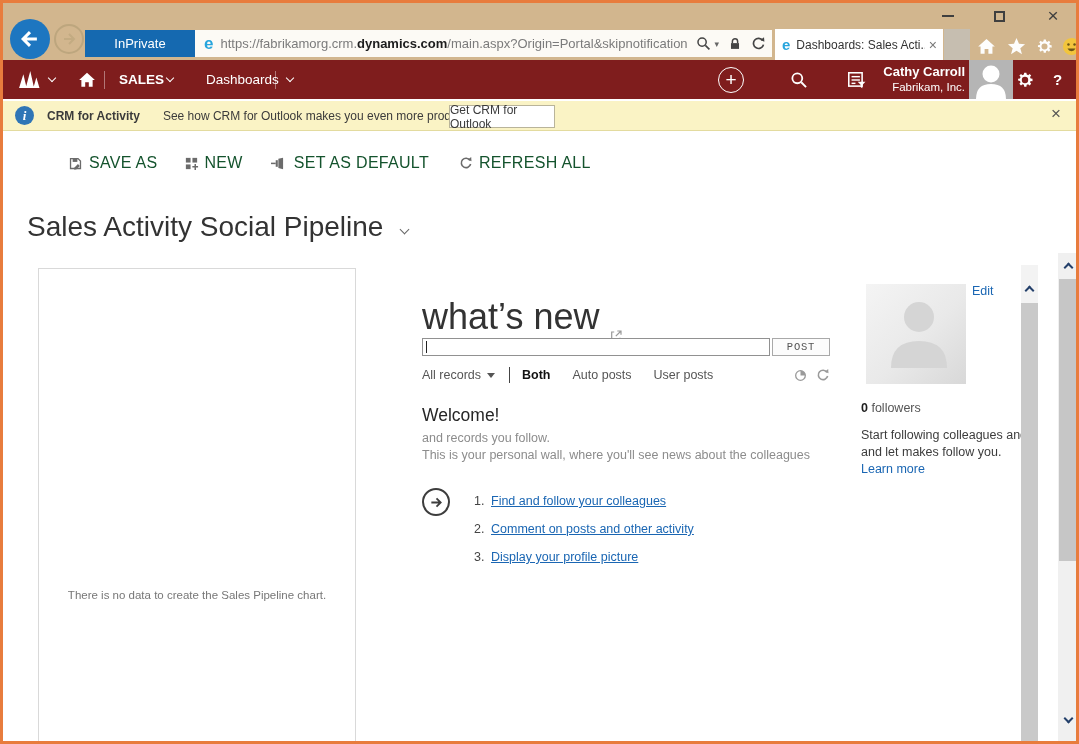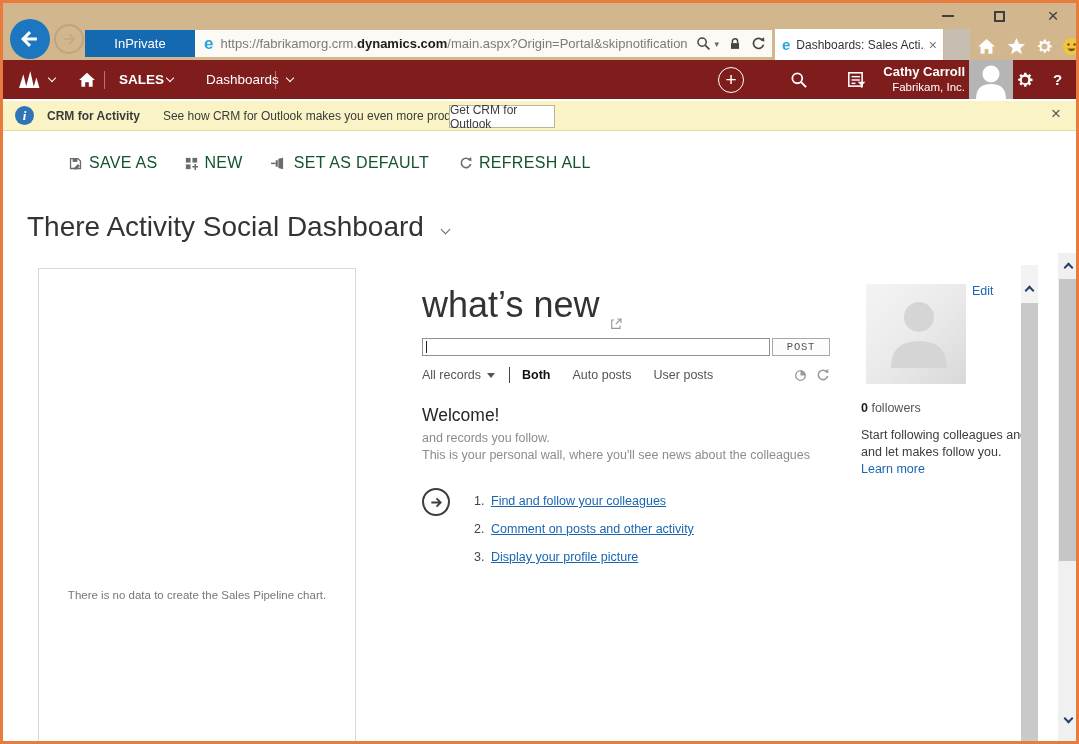--- a/index.html
+++ b/index.html
@@ -73,21 +73,21 @@
   .ptitle { position:absolute; left:24px; top:208px; font-size:28px; font-weight:300; color:#333;
             display:flex; align-items:center; gap:18px; }
   .ptitle .chev { color:#666; width:7px; height:7px; margin-top:4px; }
 
   
   .pipeline { position:absolute; left:35px; top:265px; width:318px; height:500px;
               border:1px solid #d9d9d9; }
   .pipeline .msg { position:absolute; top:320px; left:0; width:100%; text-align:center;
                    font-size:11.5px; color:#777; }
 
-  .wn-title { position:absolute; left:419px; top:281px; font-size:36px; font-weight:300; color:#333;
+  .wn-title { position:absolute; left:419px; top:293px; font-size:36px; font-weight:300; color:#333;
               display:flex; align-items:flex-start; gap:10px; }
   .popout { color:#999; margin-top:14px; }
   .postrow { position:absolute; left:419px; top:335px; width:408px; height:18px; display:flex; }
   .postinput { flex:1; border:1px solid #919191; background:#fff; position:relative; }
   .postinput .tcaret { position:absolute; left:3px; top:2px; width:1px; height:12px; background:#222; }
   .postbtn { width:58px; margin-left:2px; border:1px solid #a9a9a9; background:#fcfcfc; color:#555;
              font-size:10.5px; letter-spacing:.8px; display:flex; align-items:center; justify-content:center;font-family:Liberation Mono, monospace; }
   .filterrow { position:absolute; left:419px; top:363px; width:408px; height:18px; display:flex;
                align-items:center; font-size:12.5px; color:#555; }
   .tri-down { display:inline-block; width:0; height:0; border-left:4px solid transparent;
@@ -315,21 +315,21 @@
     <span class="cmd" style="margin-left:30px">
       <svg width="14" height="14" viewBox="0 0 16 16">
           <path fill="none" stroke="currentColor" stroke-width="1.8" d="M13.3 9.2A5.4 5.4 0 1 1 12.5 4.8"></path>
           <path fill="currentColor" d="M13.9 1.2l.4 4.8-4.4-1.8z"></path>
         </svg>
       <span>REFRESH ALL</span>
     </span>
   </div>
 
   <div class="ptitle">
-    <span>There Activity Social Dashboard</span>
+    <span>Sales Activity Social Pipeline</span>
     <span class="chev"></span>
   </div>
 
   <div class="pipeline">
     <div class="msg">There is no data to create the Sales Pipeline chart.</div>
   </div>
 
   <div class="wn-title">
     <span>what’s new</span>
     <span class="popout">

